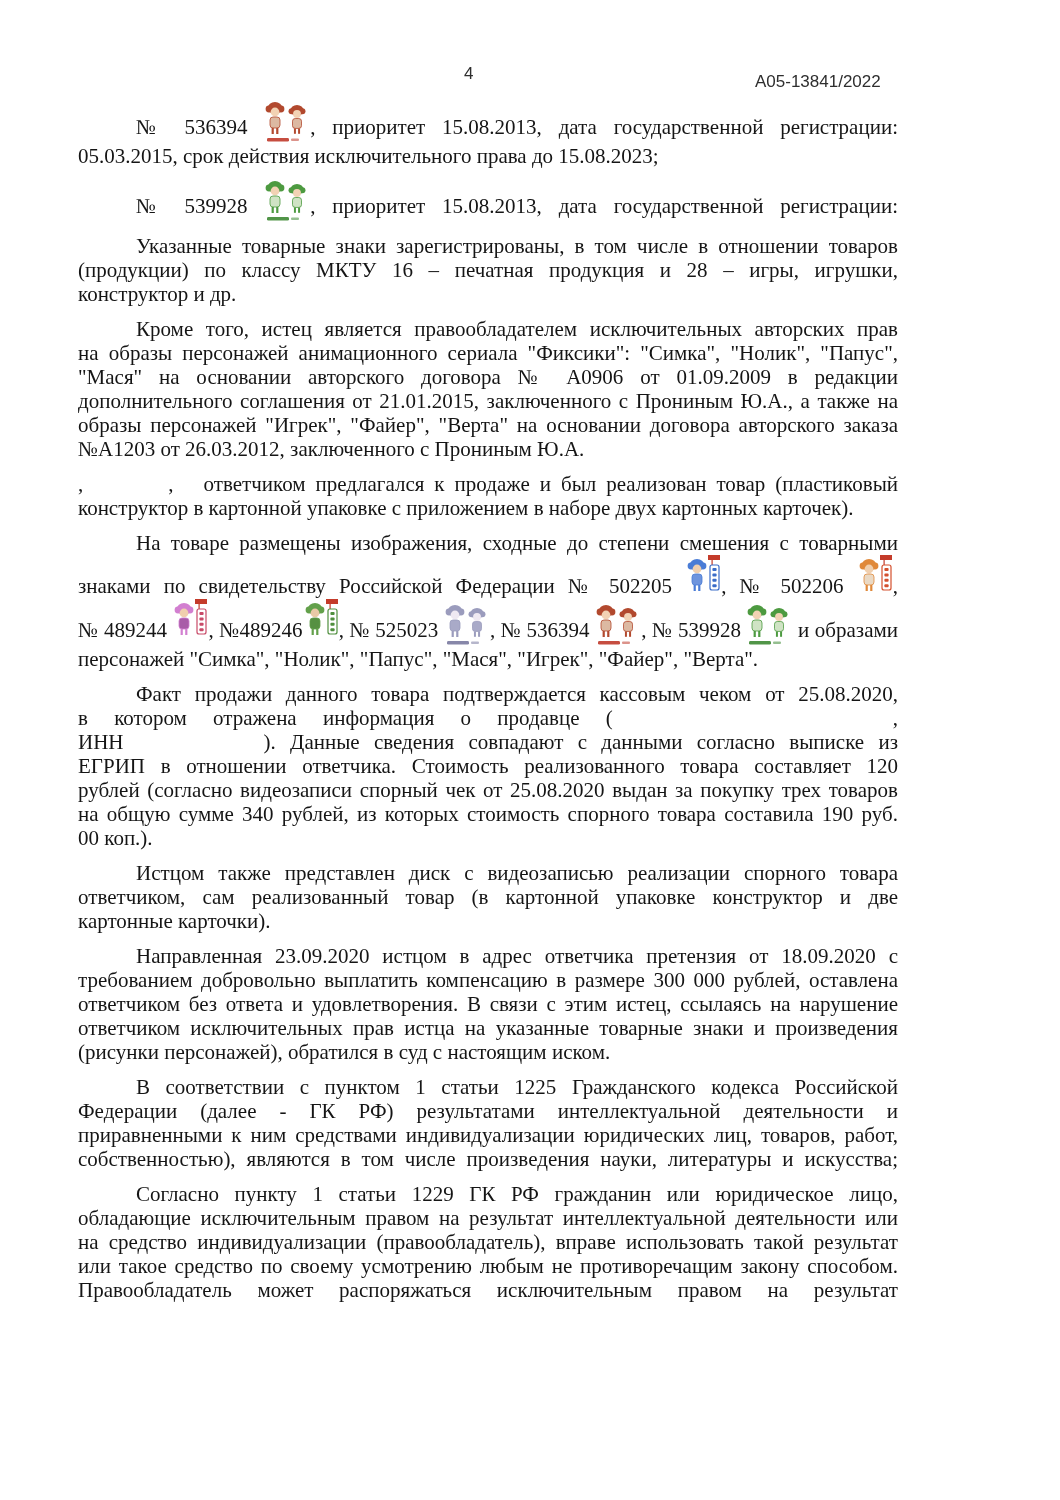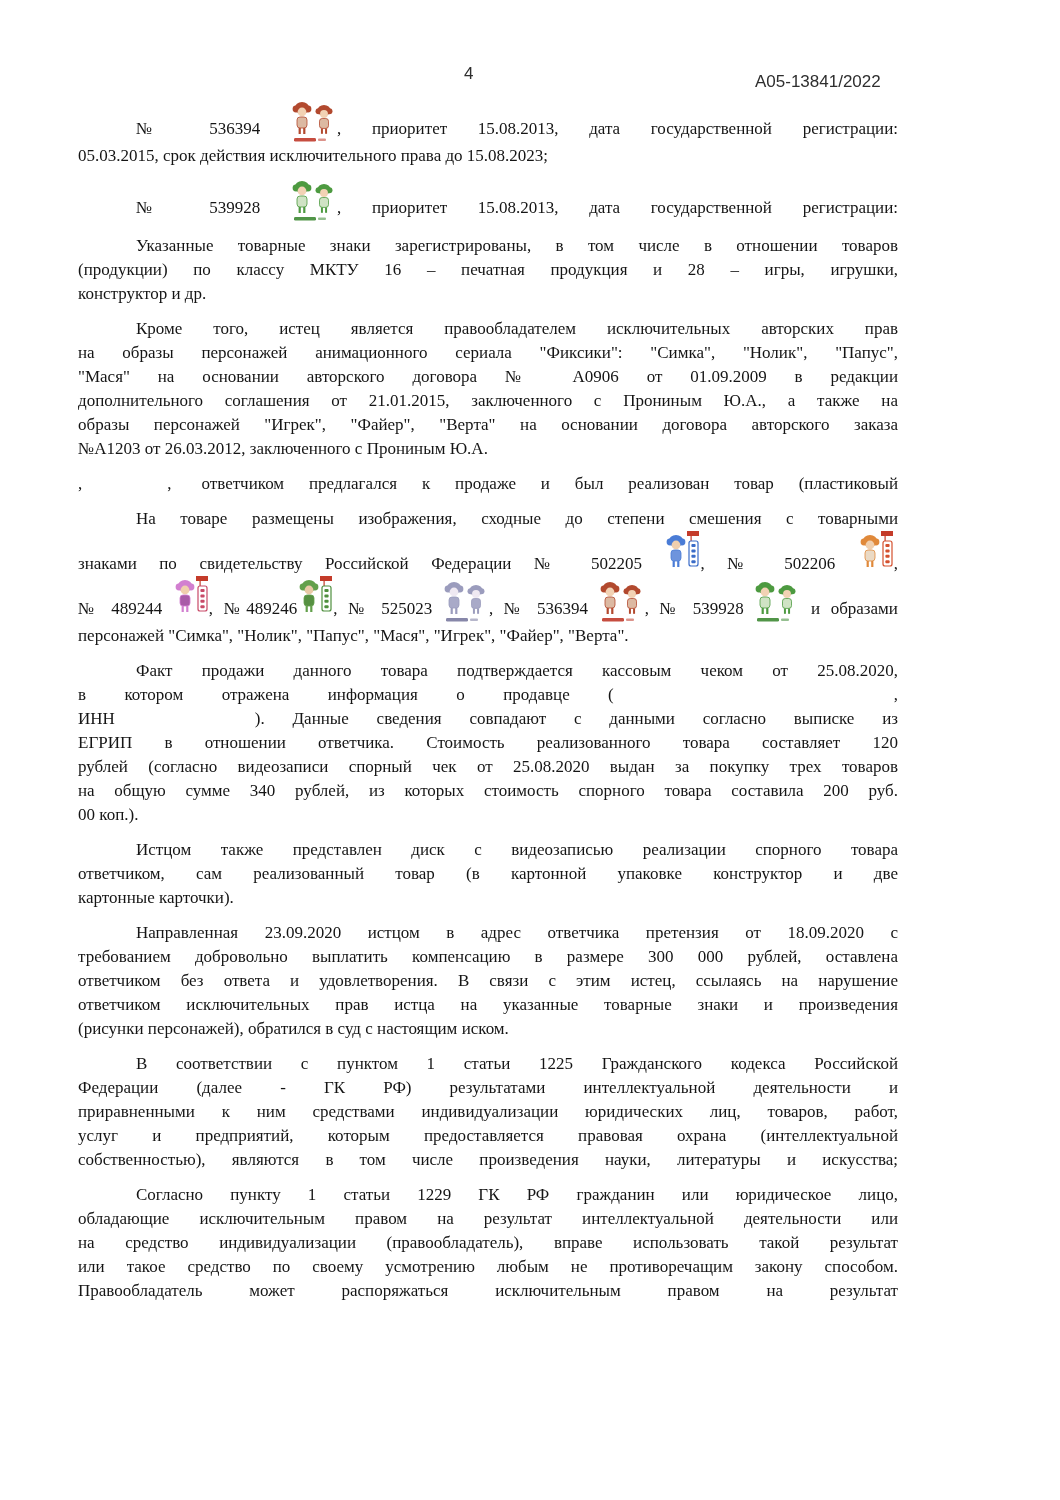--- a/index.html
+++ b/index.html
@@ -10,21 +10,21 @@
   }
   .page { position:absolute; inset:0; background:#ffffff; }
   .header {
     position:absolute; top:64px; left:0; width:1060px; height:24px;
     font-family:"Liberation Sans", sans-serif; font-size:17px; color:#2e2e2e;
   }
   .page-num  { position:absolute; left:464px; top:0; }
   .case-num  { position:absolute; left:755px; top:8px; }
   .body-text {
     position:absolute; left:78px; top:100px; width:820px;
-    font-size:17px; line-height:24px; color:#151515;
+    font-size:21px; line-height:24px; color:#151515;
   }
   .paragraph { margin-bottom:11px; }
   .line { text-align:justify; }
   .line.j { text-align-last:justify; }
   .line.ind { text-indent:58px; }
   .gap { display:inline-block; height:1px; }
   .tm-img { display:inline-block; }
   .tm-single { vertical-align:-6px; }
   .tm-pair { vertical-align:-10px; }
 </style>
@@ -86,20 +86,21 @@
       <div class="paragraph">
         <div class="line j ind"><span>Кроме того, истец является правообладателем исключительных авторских прав</span></div>
         <div class="line j"><span>на образы персонажей анимационного сериала "Фиксики": "Симка", "Нолик", "Папус",</span></div>
         <div class="line j"><span>"Мася" на основании авторского договора № А0906 от 01.09.2009 в редакции</span></div>
         <div class="line j"><span>дополнительного соглашения от 21.01.2015, заключенного с Прониным Ю.А., а также на</span></div>
         <div class="line j"><span>образы персонажей "Игрек", "Файер", "Верта" на основании договора авторского заказа</span></div>
         <div class="line"><span>№А1203 от 26.03.2012, заключенного с Прониным Ю.А.</span></div>
       </div>
       <div class="paragraph">
         <div class="line j"><span>,</span><span class="gap" style="width: 85px;">&nbsp;</span><span>,</span><span class="gap" style="width: 30px;">&nbsp;</span><span>ответчиком предлагался к продаже и был реализован товар (пластиковый</span></div>
+        <div class="line"><span>конструктор в картонной упаковке с приложением в наборе двух картонных карточек).</span></div>
       </div>
       <div class="paragraph">
         <div class="line j ind"><span>На товаре размещены изображения, сходные до степени смешения с товарными</span></div>
         <div class="line j"><span>знаками по свидетельству Российской Федерации № 502205 </span><svg width="36" height="44" viewBox="0 0 36 44" class="tm-img tm-single">
             <rect x="23" y="0" width="12" height="5" fill="#c43b2a"></rect>
             <rect x="26.5" y="5" width="1.2" height="5" fill="#c43b2a"></rect>
             <circle cx="6" cy="11" r="3.4" fill="#4a7cd6"></circle>
             <circle cx="18" cy="11" r="3.4" fill="#4a7cd6"></circle>
             <ellipse cx="12" cy="10" rx="7.2" ry="6" fill="#4a7cd6"></ellipse>
             <circle cx="12" cy="14" r="4.4" fill="#f0cfae"></circle>
@@ -210,40 +211,39 @@
             <rect x="27" y="38.6" width="8" height="2.4" rx="1" fill="#3e8a34" opacity="0.55"></rect>
           </svg><span> и образами</span></div>
         <div class="line"><span>персонажей "Симка", "Нолик", "Папус", "Мася", "Игрек", "Файер", "Верта".</span></div>
       </div>
       <div class="paragraph">
         <div class="line j ind"><span>Факт продажи данного товара подтверждается кассовым чеком от 25.08.2020,</span></div>
         <div class="line j"><span>в котором отражена информация о продавце (</span><span class="gap" style="width: 280px;">&nbsp;</span><span>,</span></div>
         <div class="line j"><span>ИНН</span><span class="gap" style="width: 140px;">&nbsp;</span><span>). Данные сведения совпадают с данными согласно выписке из</span></div>
         <div class="line j"><span>ЕГРИП в отношении ответчика. Стоимость реализованного товара составляет 120</span></div>
         <div class="line j"><span>рублей (согласно видеозаписи спорный чек от 25.08.2020 выдан за покупку трех товаров</span></div>
-        <div class="line j"><span>на общую сумме 340 рублей, из которых стоимость спорного товара составила 200 руб.</span></div>
+        <div class="line j"><span>на общую сумме 340 рублей, из которых стоимость спорного товара составила 190 руб.</span></div>
         <div class="line"><span>00 коп.).</span></div>
       </div>
       <div class="paragraph">
         <div class="line j ind"><span>Истцом также представлен диск с видеозаписью реализации спорного товара</span></div>
         <div class="line j"><span>ответчиком, сам реализованный товар (в картонной упаковке конструктор и две</span></div>
         <div class="line"><span>картонные карточки).</span></div>
       </div>
       <div class="paragraph">
         <div class="line j ind"><span>Направленная 23.09.2020 истцом в адрес ответчика претензия от 18.09.2020 с</span></div>
         <div class="line j"><span>требованием добровольно выплатить компенсацию в размере 300 000 рублей, оставлена</span></div>
         <div class="line j"><span>ответчиком без ответа и удовлетворения. В связи с этим истец, ссылаясь на нарушение</span></div>
         <div class="line j"><span>ответчиком исключительных прав истца на указанные товарные знаки и произведения</span></div>
         <div class="line"><span>(рисунки персонажей), обратился в суд с настоящим иском.</span></div>
       </div>
       <div class="paragraph">
         <div class="line j ind"><span>В соответствии с пунктом 1 статьи 1225 Гражданского кодекса Российской</span></div>
         <div class="line j"><span>Федерации (далее - ГК РФ) результатами интеллектуальной деятельности и</span></div>
         <div class="line j"><span>приравненными к ним средствами индивидуализации юридических лиц, товаров, работ,</span></div>
-        <div class="line j"><span>услуг и предприятий, которым предоставляется правовая охрана (интеллектуальной</span></div>
         <div class="line j"><span>собственностью), являются в том числе произведения науки, литературы и искусства;</span></div>
       </div>
       <div class="paragraph">
         <div class="line j ind"><span>Согласно пункту 1 статьи 1229 ГК РФ гражданин или юридическое лицо,</span></div>
         <div class="line j"><span>обладающие исключительным правом на результат интеллектуальной деятельности или</span></div>
         <div class="line j"><span>на средство индивидуализации (правообладатель), вправе использовать такой результат</span></div>
         <div class="line j"><span>или такое средство по своему усмотрению любым не противоречащим закону способом.</span></div>
         <div class="line j"><span>Правообладатель может распоряжаться исключительным правом на результат</span></div>
       </div>
     </div>

